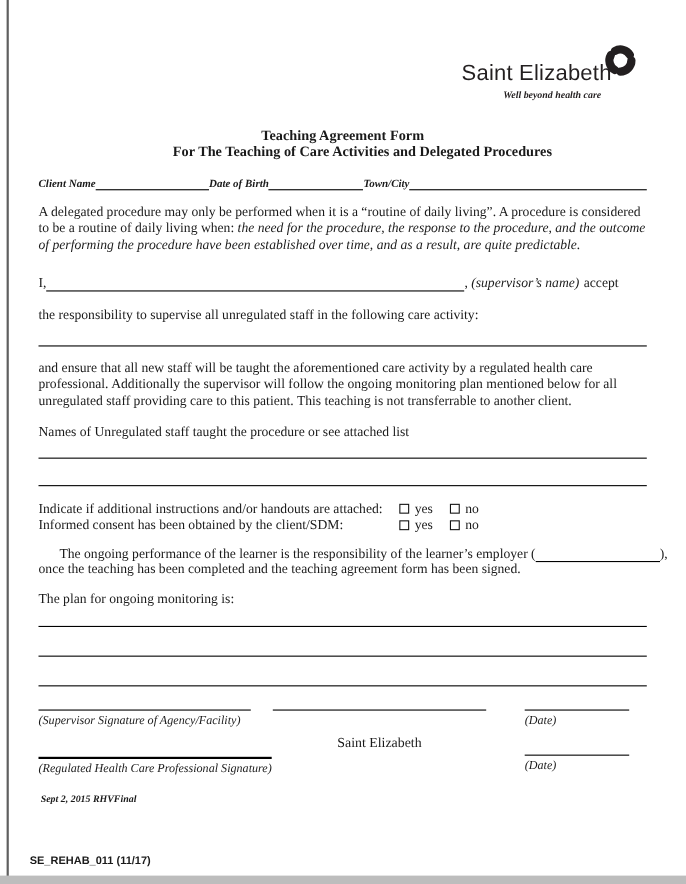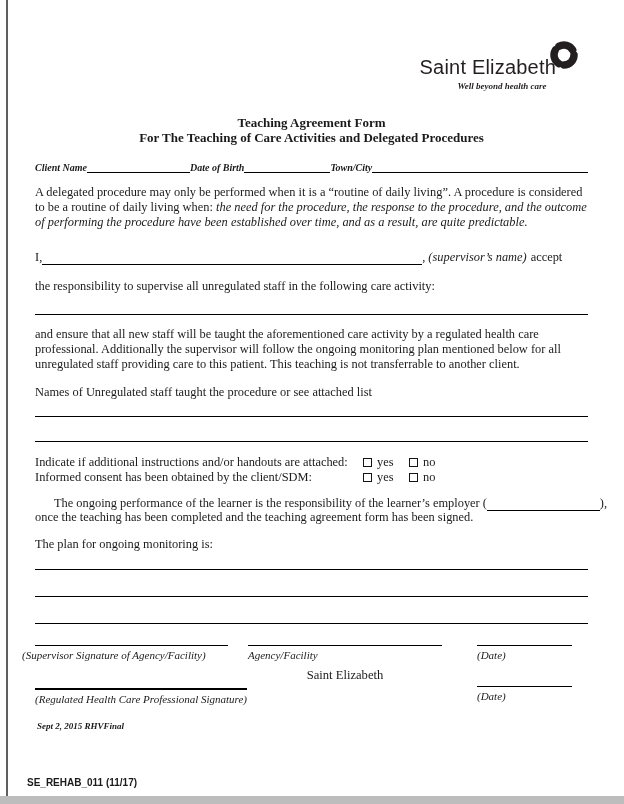--- a/index.html
+++ b/index.html
@@ -38,21 +38,21 @@
         <path d="M 28,17 A 10,10 0 0 1 18,27"></path>
         <path d="M 13,25.66 A 10,10 0 0 1 9.34,12"></path>
         <path d="M 13,8.34 A 10,10 0 0 1 26.66,12"></path>
       </g>
     </svg>
   </div>
   <div class="abs logo-name" style="left:410px;top:56px;width:146px;text-align:right;">Saint Elizabeth</div>
   <div class="abs tagline center" style="left:446px;top:81px;width:112px;">Well beyond health care</div>
 
   <div class="abs b center" style="left:35px;top:115px;width:553px;font-size:13px;">Teaching Agreement Form</div>
-  <div class="abs b center" style="left:35px;top:130px;width:553px;font-size:13px;">For The Teaching of Care Activities and Delegated Procedures</div>
+  <div class="abs b center" style="left:53px;top:130px;width:553px;font-size:13px;">For The Teaching of Care Activities and Delegated Procedures</div>
 
   <div class="abs flexrow b i" style="left:35px;top:156px;width:553px;height:17px;font-size:10px;">
     <span>Client Name</span>
     <span class="fill" style="width:103px;"></span>
     <span>Date of Birth</span>
     <span class="fill" style="width:86px;"></span>
     <span>Town/City</span>
     <span class="fill grow"></span>
   </div>
 
@@ -92,23 +92,22 @@
     <span>),</span>
   </div>
   <div class="abs body-text" style="left:35px;top:537px;width:553px;">The plan for ongoing monitoring is:</div>
 
   <div class="abs body-text" style="left:35px;top:510px;width:553px;">once the teaching has been completed and the teaching agreement form has been signed.</div>
   <div class="abs hr" style="left:35px;top:569px;width:553px;"></div>
   <div class="abs hr" style="left:35px;top:596px;width:553px;"></div>
   <div class="abs hr" style="left:35px;top:623px;width:553px;"></div>
 
   <div class="abs hr" style="left:35px;top:645px;width:193px;"></div>
-  <div class="abs siglabel" style="left:22px;top:649px;width:220px;">(Supervisor Signature of Agency/Facility)</div>
+  <div class="abs siglabel" style="left:35px;top:649px;width:220px;">(Supervisor Signature of Agency/Facility)</div>
   <div class="abs hr" style="left:248px;top:645px;width:194px;"></div>
-  <div class="abs siglabel" style="left:248px;top:649px;width:194px;">Agency/Facility</div>
   <div class="abs hr" style="left:477px;top:645px;width:95px;"></div>
   <div class="abs siglabel" style="left:477px;top:649px;width:95px;">(Date)</div>
 
   <div class="abs center" style="left:248px;top:668px;width:194px;font-size:12.6px;">Saint Elizabeth</div>
   <div class="abs hr2" style="left:35px;top:688px;width:212px;"></div>
   <div class="abs siglabel" style="left:35px;top:693px;width:260px;">(Regulated Health Care Professional Signature)</div>
   <div class="abs hr" style="left:477px;top:686px;width:95px;"></div>
   <div class="abs siglabel" style="left:477px;top:690px;width:95px;">(Date)</div>
 
   <div class="abs version" style="left:37px;top:721px;">Sept 2, 2015 RHVFinal</div>

